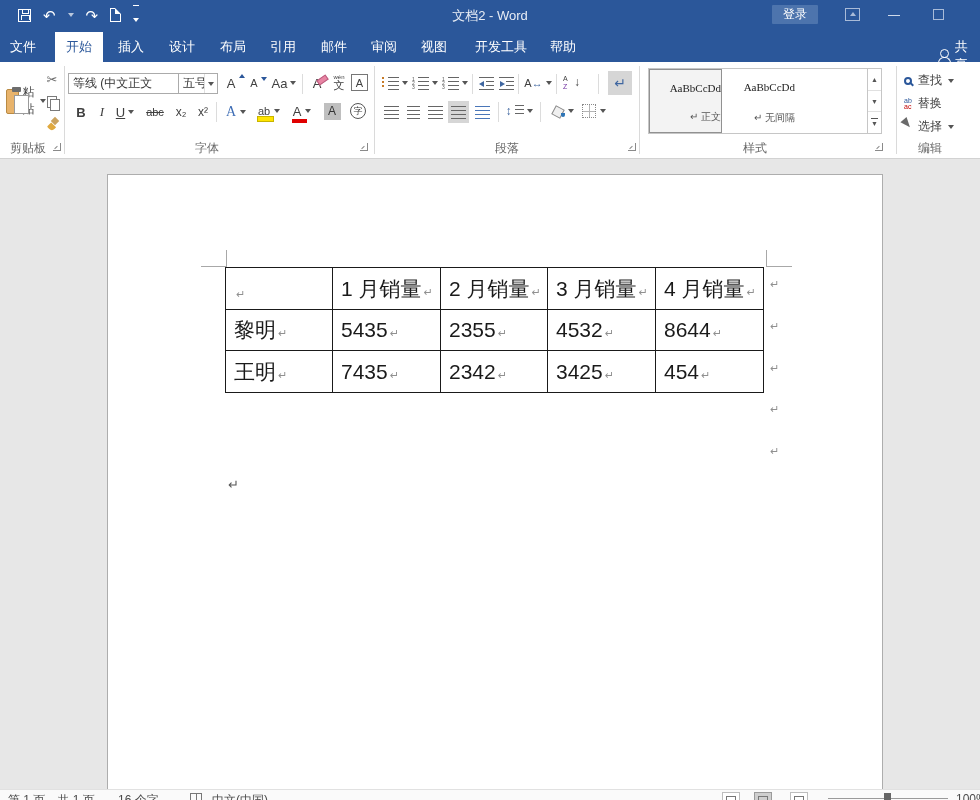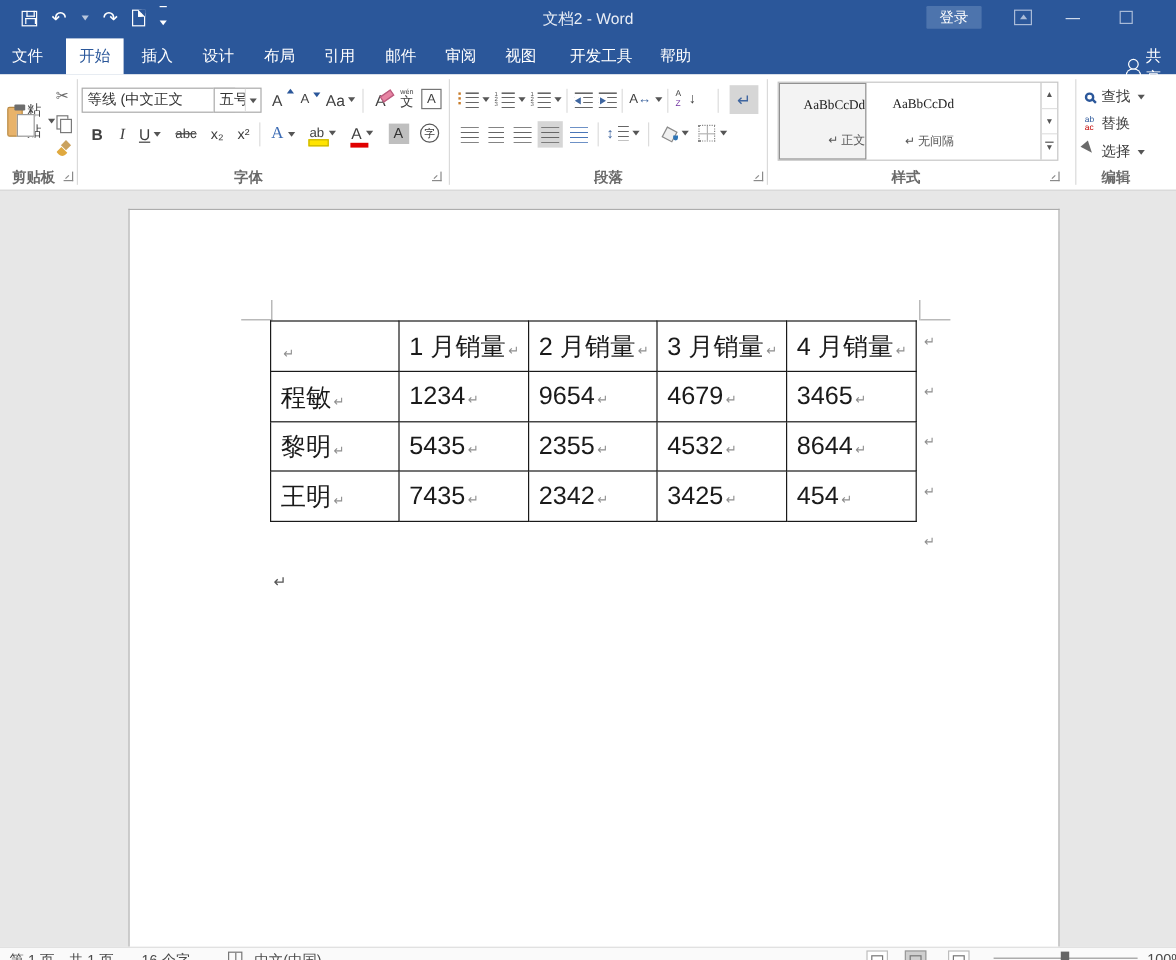--- a/index.html
+++ b/index.html
@@ -34,21 +34,21 @@
   .ic-mag-w { width:9px; height:9px; border:1.5px solid #fff; border-radius:50%; position:relative; }
   .ic-mag-w::after { content:""; position:absolute; width:5px; height:1.5px; background:#fff; transform:rotate(45deg); right:-4px; bottom:-2px; }
   .share { position:absolute; left:938px; top:8px; color:#fff; font-size:13px; display:flex; align-items:center; gap:5px; }
   .ic-person { width:12px; height:14px; position:relative; }
   .ic-person::before { content:""; position:absolute; left:2px; top:0; width:7px; height:7px; border:1.5px solid #fff; border-radius:50%; }
   .ic-person::after { content:""; position:absolute; left:0; top:8px; width:11px; height:6px; border:1.5px solid #fff; border-bottom:none; border-radius:6px 6px 0 0; }
 
   
   .ribbon { position:absolute; left:0; top:62px; width:980px; height:97px; background:#fff; border-bottom:1px solid #d2d2d2; font-size:12px; color:#444; }
   .gdiv { position:absolute; top:4px; height:88px; width:1px; background:#dadada; }
-  .glabel { position:absolute; top:78px; font-size:12px; color:#6a6a6a; text-align:center; white-space:nowrap;font-weight:bold; }
+  .glabel { position:absolute; top:78px; font-size:12px; color:#6a6a6a; text-align:center; white-space:nowrap; }
   .launcher { position:absolute; top:81px; width:8px; height:8px; border-right:1px solid #8a8a8a; border-bottom:1px solid #8a8a8a; }
   .launcher::before { content:""; position:absolute; right:2px; bottom:2px; width:4px; height:1px; background:#8a8a8a; transform:rotate(-45deg); }
   .rbtn { position:absolute; display:flex; align-items:center; justify-content:center; cursor:default; }
   .active-toggle { background:#d6d6d6; }
   .cdk { display:inline-block; width:0; height:0; border-left:3px solid transparent; border-right:3px solid transparent; border-top:4px solid #555; }
   .vdiv { position:absolute; width:1px; height:20px; background:#dcdcdc; }
 
   
   .ic-clipboard { width:21px; height:25px; background:#e8b36b; border:1px solid #b98a43; border-radius:2px; position:relative; }
   .ic-clipboard::before { content:""; position:absolute; left:5px; top:-3px; width:9px; height:5px; background:#6d6d6d; border-radius:1px; }
@@ -424,27 +424,20 @@
     <table class="doctable">
       <tbody>
           <tr>
         <td style="width:107px;height:42px"><span class="cmark emptymark">↵</span></td>
         <td style="width:108px"><span>1 月销量</span><span class="cmark">↵</span></td>
         <td style="width:107px"><span>2 月销量</span><span class="cmark">↵</span></td>
         <td style="width:108px"><span>3 月销量</span><span class="cmark">↵</span></td>
         <td style="width:108px"><span>4 月销量</span><span class="cmark">↵</span></td>
       </tr>
       <tr>
-        <td style="height:42px"><span>程敏</span><span class="cmark">↵</span></td>
-        <td><span>1234</span><span class="cmark">↵</span></td>
-        <td><span>9654</span><span class="cmark">↵</span></td>
-        <td><span>4679</span><span class="cmark">↵</span></td>
-        <td><span>3465</span><span class="cmark">↵</span></td>
-      </tr>
-      <tr>
         <td style="height:41px"><span>黎明</span><span class="cmark">↵</span></td>
         <td><span>5435</span><span class="cmark">↵</span></td>
         <td><span>2355</span><span class="cmark">↵</span></td>
         <td><span>4532</span><span class="cmark">↵</span></td>
         <td><span>8644</span><span class="cmark">↵</span></td>
       </tr>
       <tr>
         <td style="height:42px"><span>王明</span><span class="cmark">↵</span></td>
         <td><span>7435</span><span class="cmark">↵</span></td>
         <td><span>2342</span><span class="cmark">↵</span></td>

